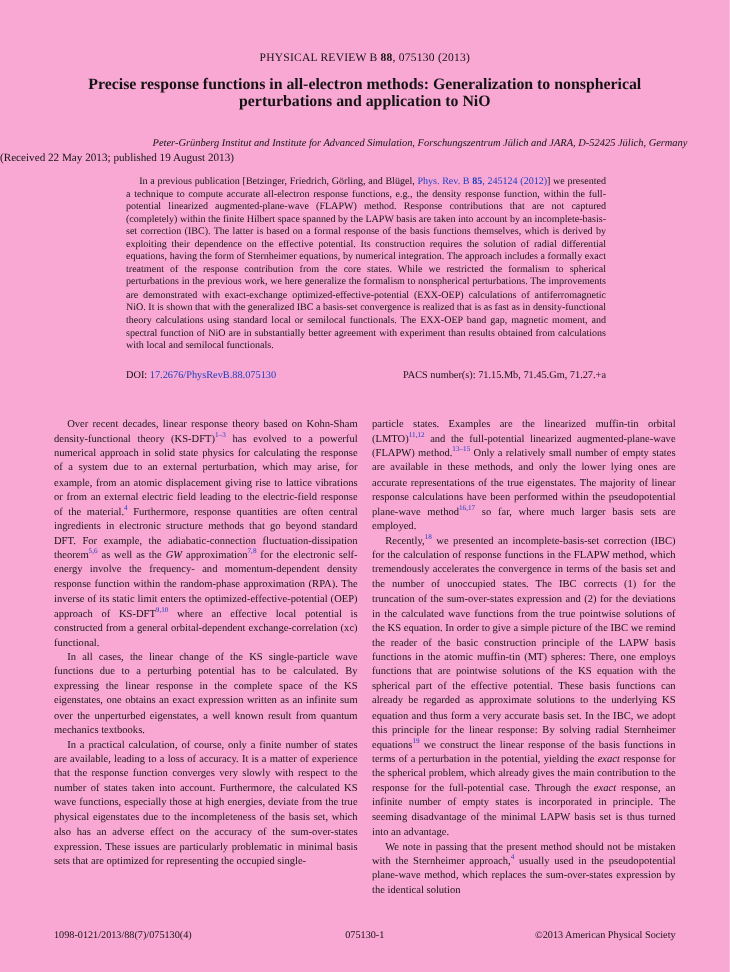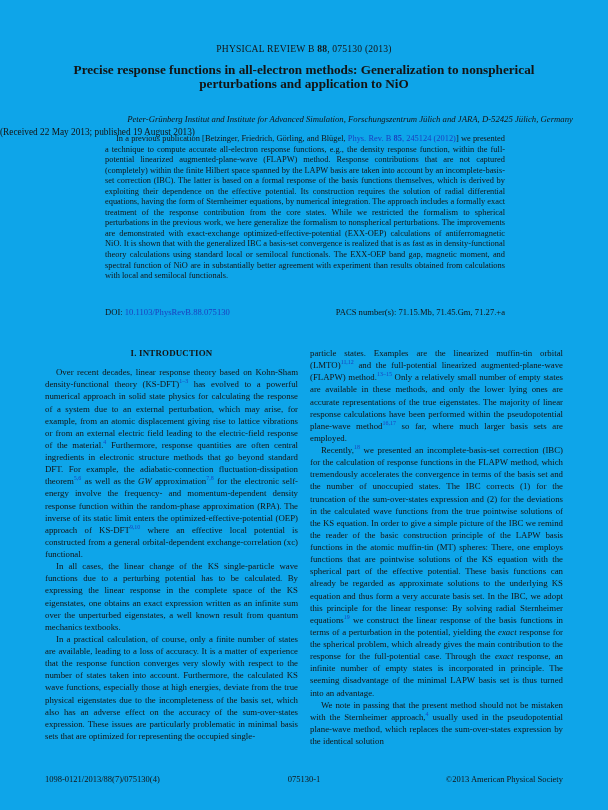--- a/index.html
+++ b/index.html
@@ -1,21 +1,21 @@
 <!DOCTYPE html>
 <html><head>
 <meta charset="utf-8">
 <style>
   html,body{margin:0;padding:0;}
   body{
     width:608px;height:810px;background:#ffffff;color:#141414;
     font-family:"Liberation Serif", serif;
     -webkit-font-smoothing:antialiased;
   }
-  .page{position:relative;width:608px;height:810px;overflow:hidden;background:#0ea5e9;}
+  .page{position:relative;width:608px;height:810px;overflow:hidden;background:#f9a8d4;}
 
   .journal-line{
     position:absolute;top:43px;left:0;width:608px;text-align:center;
     font-size:9.6px;letter-spacing:.2px;
   }
   .paper-title{
     position:absolute;top:63px;left:68px;width:472px;text-align:center;
     font-weight:bold;font-size:13.2px;line-height:14px;
   }
   .authors{
@@ -24,21 +24,21 @@
   }
   .affiliation{
     position:absolute;top:114px;left:0;width:608px;text-align:center;
     font-style:italic;font-size:8.7px;margin-left:46px;
   }
   .received{
     position:absolute;top:127px;left:0;width:536px;
     font-size:9.3px;
   }
   .abstract{
-    position:absolute;top:134px;left:105px;width:400px;
+    position:absolute;top:146px;left:105px;width:400px;
     font-size:8.4px;line-height:10.55px;text-align:justify;
     text-indent:11px;
   }
   .doi-pacs{
     position:absolute;top:307px;left:105px;width:400px;
     font-size:8.6px;display:flex;justify-content:space-between;
   }
   .col{
     position:absolute;top:347px;width:253px;
     font-size:8.8px;line-height:12.12px;text-align:justify;
@@ -71,26 +71,25 @@
   <div class="paper-title">Precise response functions in all-electron methods: Generalization to nonspherical perturbations and application to NiO</div>
 
 
   <div class="affiliation">Peter-Grünberg Institut and Institute for Advanced Simulation, Forschungszentrum Jülich and JARA, D-52425 Jülich, Germany</div>
 
   <div class="received">(Received 22 May 2013; published 19 August 2013)</div>
 
   <div class="abstract">In a previous publication [Betzinger, Friedrich, Görling, and Blügel, <span class="lnk">Phys. Rev. B </span><span class="lnk bold">85</span><span class="lnk">, 245124 (2012)</span>] we presented a technique to compute accurate all-electron response functions, e.g., the density response function, within the full-potential linearized augmented-plane-wave (FLAPW) method. Response contributions that are not captured (completely) within the finite Hilbert space spanned by the LAPW basis are taken into account by an incomplete-basis-set correction (IBC). The latter is based on a formal response of the basis functions themselves, which is derived by exploiting their dependence on the effective potential. Its construction requires the solution of radial differential equations, having the form of Sternheimer equations, by numerical integration. The approach includes a formally exact treatment of the response contribution from the core states. While we restricted the formalism to spherical perturbations in the previous work, we here generalize the formalism to nonspherical perturbations. The improvements are demonstrated with exact-exchange optimized-effective-potential (EXX-OEP) calculations of antiferromagnetic NiO. It is shown that with the generalized IBC a basis-set convergence is realized that is as fast as in density-functional theory calculations using standard local or semilocal functionals. The EXX-OEP band gap, magnetic moment, and spectral function of NiO are in substantially better agreement with experiment than results obtained from calculations with local and semilocal functionals.</div>
 
   <div class="doi-pacs">
-    <span>DOI: <span class="lnk">10.1103/PhysRevB.88.075130</span></span>
+    <span>DOI: <span class="lnk">17.2676/PhysRevB.88.075130</span></span>
     <span>PACS number(s): 71.15.Mb, 71.45.Gm, 71.27.+a</span>
   </div>
 
   <div class="col col-left">
-    <div class="sec-head">I. INTRODUCTION</div>
     <p class="ind">Over recent decades, linear response theory based on Kohn-Sham density-functional theory (KS-DFT)<sup class="lnk">1–3</sup> has evolved to a powerful numerical approach in solid state physics for calculating the response of a system due to an external perturbation, which may arise, for example, from an atomic displacement giving rise to lattice vibrations or from an external electric field leading to the electric-field response of the material.<sup class="lnk">4</sup> Furthermore, response quantities are often central ingredients in electronic structure methods that go beyond standard DFT. For example, the adiabatic-connection fluctuation-dissipation theorem<sup class="lnk">5,6</sup> as well as the <span class="italic">GW</span> approximation<sup class="lnk">7,8</sup> for the electronic self-energy involve the frequency- and momentum-dependent density response function within the random-phase approximation (RPA). The inverse of its static limit enters the optimized-effective-potential (OEP) approach of KS-DFT<sup class="lnk">9,10</sup> where an effective local potential is constructed from a general orbital-dependent exchange-correlation (xc) functional.</p>
     <p class="ind">In all cases, the linear change of the KS single-particle wave functions due to a perturbing potential has to be calculated. By expressing the linear response in the complete space of the KS eigenstates, one obtains an exact expression written as an infinite sum over the unperturbed eigenstates, a well known result from quantum mechanics textbooks.</p>
     <p class="ind">In a practical calculation, of course, only a finite number of states are available, leading to a loss of accuracy. It is a matter of experience that the response function converges very slowly with respect to the number of states taken into account. Furthermore, the calculated KS wave functions, especially those at high energies, deviate from the true physical eigenstates due to the incompleteness of the basis set, which also has an adverse effect on the accuracy of the sum-over-states expression. These issues are particularly problematic in minimal basis sets that are optimized for representing the occupied single-</p>
   </div>
 
   <div class="col col-right">
     <p>particle states. Examples are the linearized muffin-tin orbital (LMTO)<sup class="lnk">11,12</sup> and the full-potential linearized augmented-plane-wave (FLAPW) method.<sup class="lnk">13–15</sup> Only a relatively small number of empty states are available in these methods, and only the lower lying ones are accurate representations of the true eigenstates. The majority of linear response calculations have been performed within the pseudopotential plane-wave method<sup class="lnk">16,17</sup> so far, where much larger basis sets are employed.</p>
     <p class="ind">Recently,<sup class="lnk">18</sup> we presented an incomplete-basis-set correction (IBC) for the calculation of response functions in the FLAPW method, which tremendously accelerates the convergence in terms of the basis set and the number of unoccupied states. The IBC corrects (1) for the truncation of the sum-over-states expression and (2) for the deviations in the calculated wave functions from the true pointwise solutions of the KS equation. In order to give a simple picture of the IBC we remind the reader of the basic construction principle of the LAPW basis functions in the atomic muffin-tin (MT) spheres: There, one employs functions that are pointwise solutions of the KS equation with the spherical part of the effective potential. These basis functions can already be regarded as approximate solutions to the underlying KS equation and thus form a very accurate basis set. In the IBC, we adopt this principle for the linear response: By solving radial Sternheimer equations<sup class="lnk">19</sup> we construct the linear response of the basis functions in terms of a perturbation in the potential, yielding the <span class="italic">exact</span> response for the spherical problem, which already gives the main contribution to the response for the full-potential case. Through the <span class="italic">exact</span> response, an infinite number of empty states is incorporated in principle. The seeming disadvantage of the minimal LAPW basis set is thus turned into an advantage.</p>
     <p class="ind">We note in passing that the present method should not be mistaken with the Sternheimer approach,<sup class="lnk">4</sup> usually used in the pseudopotential plane-wave method, which replaces the sum-over-states expression by the identical solution</p>
   </div>

